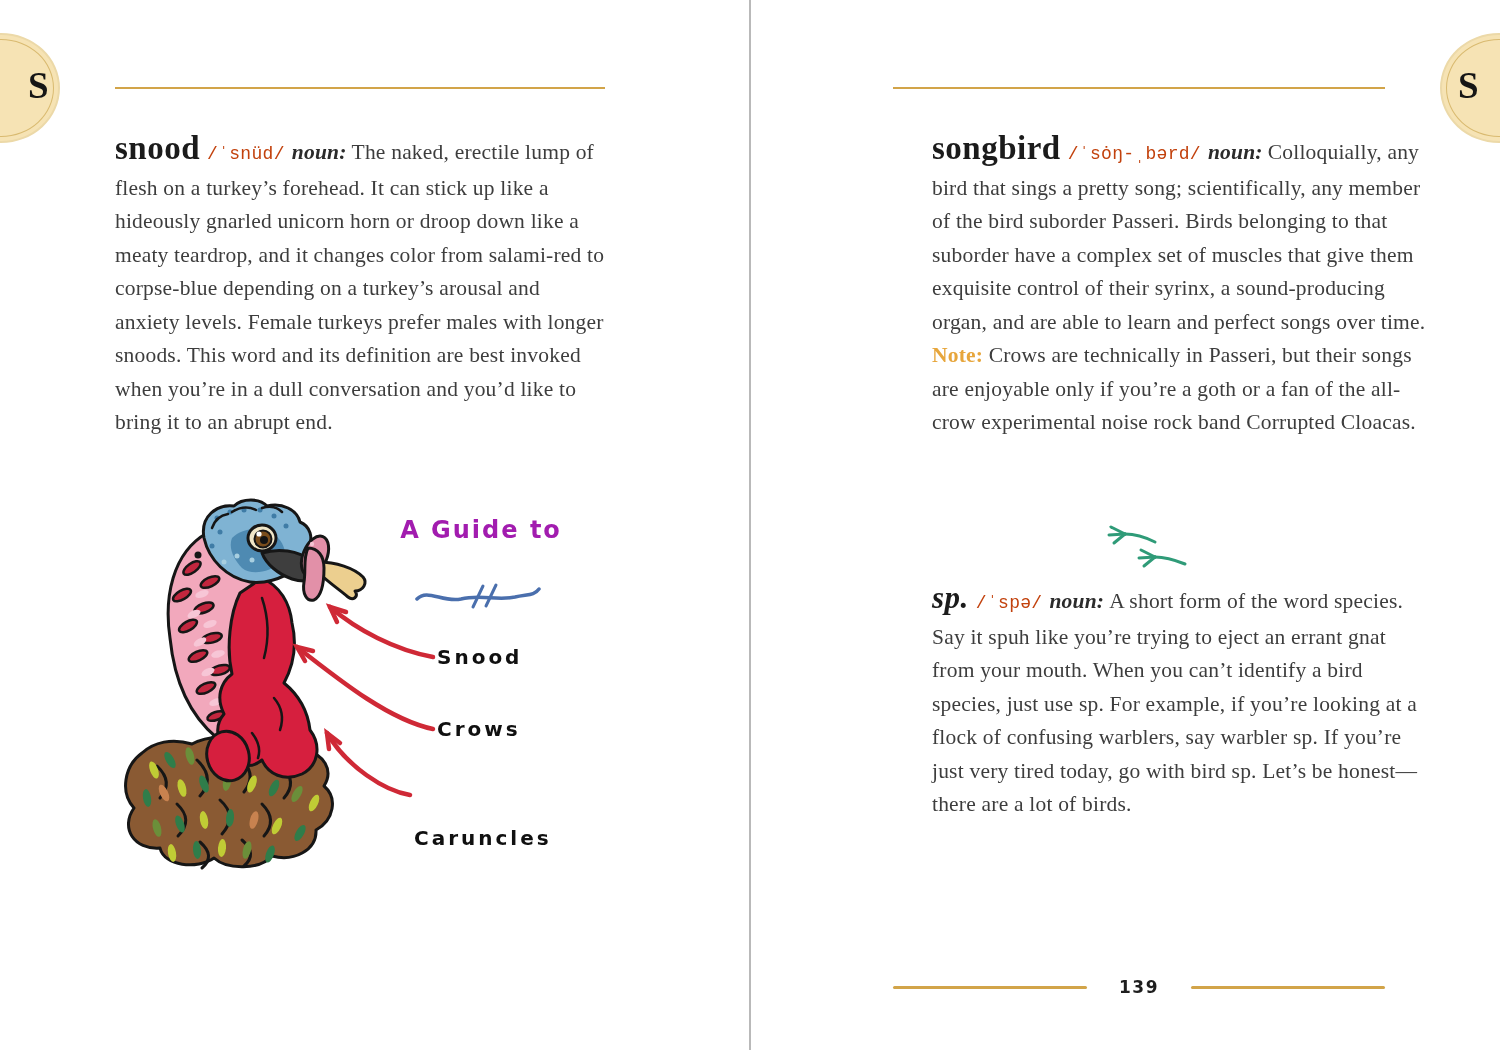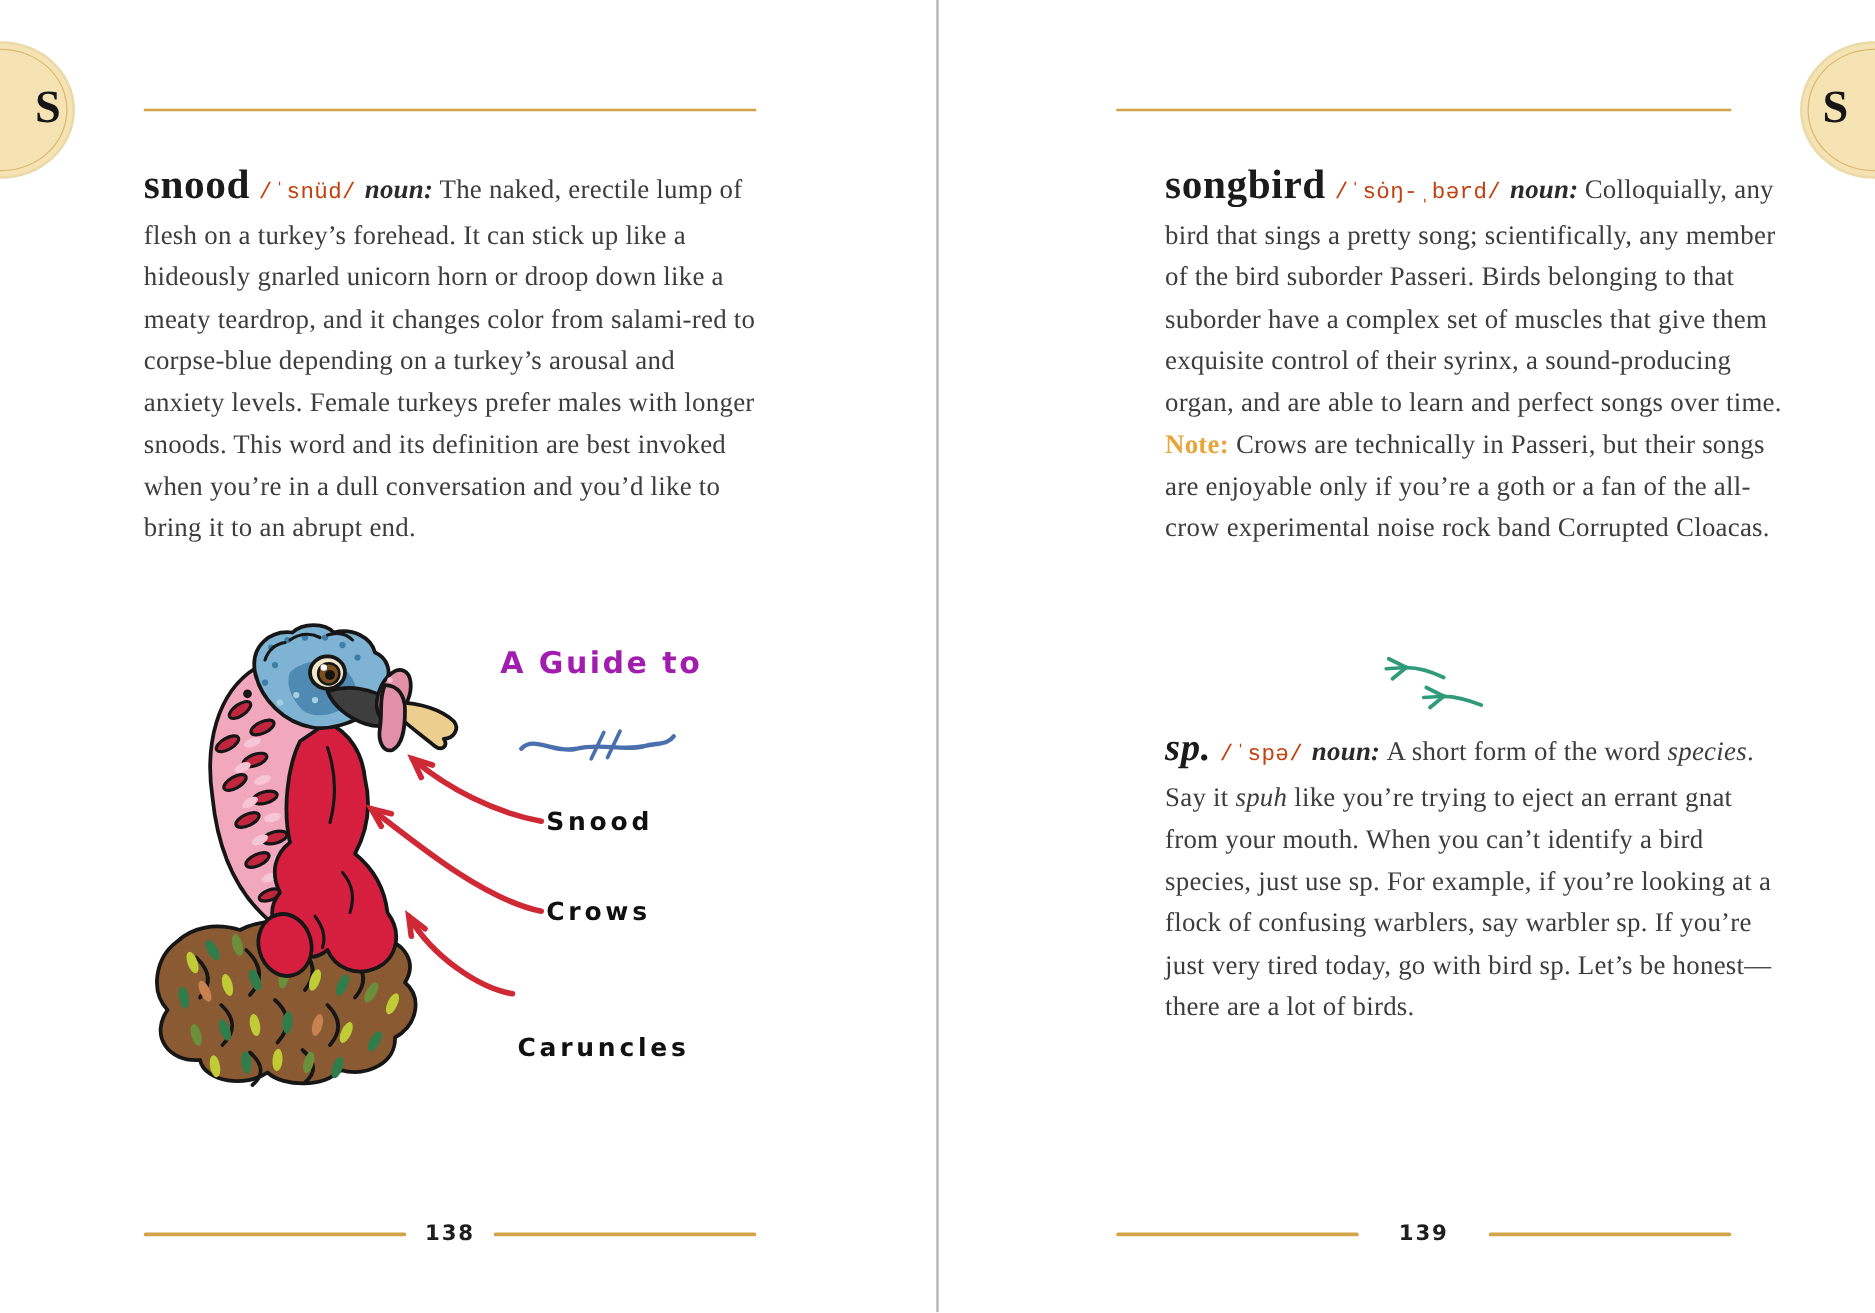--- a/index.html
+++ b/index.html
@@ -28,21 +28,21 @@
   
   .entry{position:absolute;width:494px;font-size:21.5px;line-height:33.5px;color:#3d3d3d;
          letter-spacing:0.2px;}
   #page-left .entry{left:115px;}
   #page-right .entry{left:134px;margin-left:48px;}
   .hw{font-weight:700;font-size:33px;line-height:1;color:#1b1b1b;letter-spacing:0.5px;margin-right:7px;}
   .hw-sm{font-size:31px;font-style:italic;}
   .pron{font-family:Liberation Mono, monospace;font-size:18px;color:#c2410c;margin-right:7px;letter-spacing:0.3px;}
   .pos{font-style:italic;font-weight:700;color:#2b2b2b;margin-right:5px;}
   .note{color:#e7a63c;font-weight:700;}
-  .it{font-style:italic;text-align:center;}
+  .it{text-align:center;}
 
   
   .guide-title{position:absolute;left:375px;top:514px;width:212px;text-align:center;
        font-family:"DejaVu Sans",sans-serif;font-weight:700;font-size:24px;line-height:32px;
        letter-spacing:2px;color:#a21caf;}
   .turkey-label{position:absolute;font-family:"DejaVu Sans",sans-serif;font-weight:700;
        font-size:20px;letter-spacing:3px;color:#101010;}
   #label-snood{left:437px;top:645px;}
   #label-wattle{left:437px;top:717px;}
   #label-caruncles{left:414px;top:786px;margin-top:40px;}
@@ -226,25 +226,20 @@
       <g stroke="#cf2936" stroke-width="4.5" fill="none" stroke-linecap="round">
         <path d="M148,62 C110,55 72,35 45,12"></path>
         <path d="M52,27 L45,12 L61,17"></path>
         <path d="M148,134 C105,125 58,88 12,52"></path>
         <path d="M20,66 L12,52 L28,56"></path>
         <path d="M125,200 C100,196 62,172 42,138"></path>
         <path d="M44,154 L42,138 L55,148"></path>
       </g>
     </svg>
 
-    <div class="pagenum-row">
-      <div class="pagenum-line"></div>
-      <span class="pagenum">138</span>
-      <div class="pagenum-line"></div>
-    </div>
   </div>
 
   <div class="page" id="page-right">
 
     <div class="tab tab-right">
       <div class="ring"></div>
       <span class="letter">S</span>
     </div>
 
     <div class="top-rule"></div>

